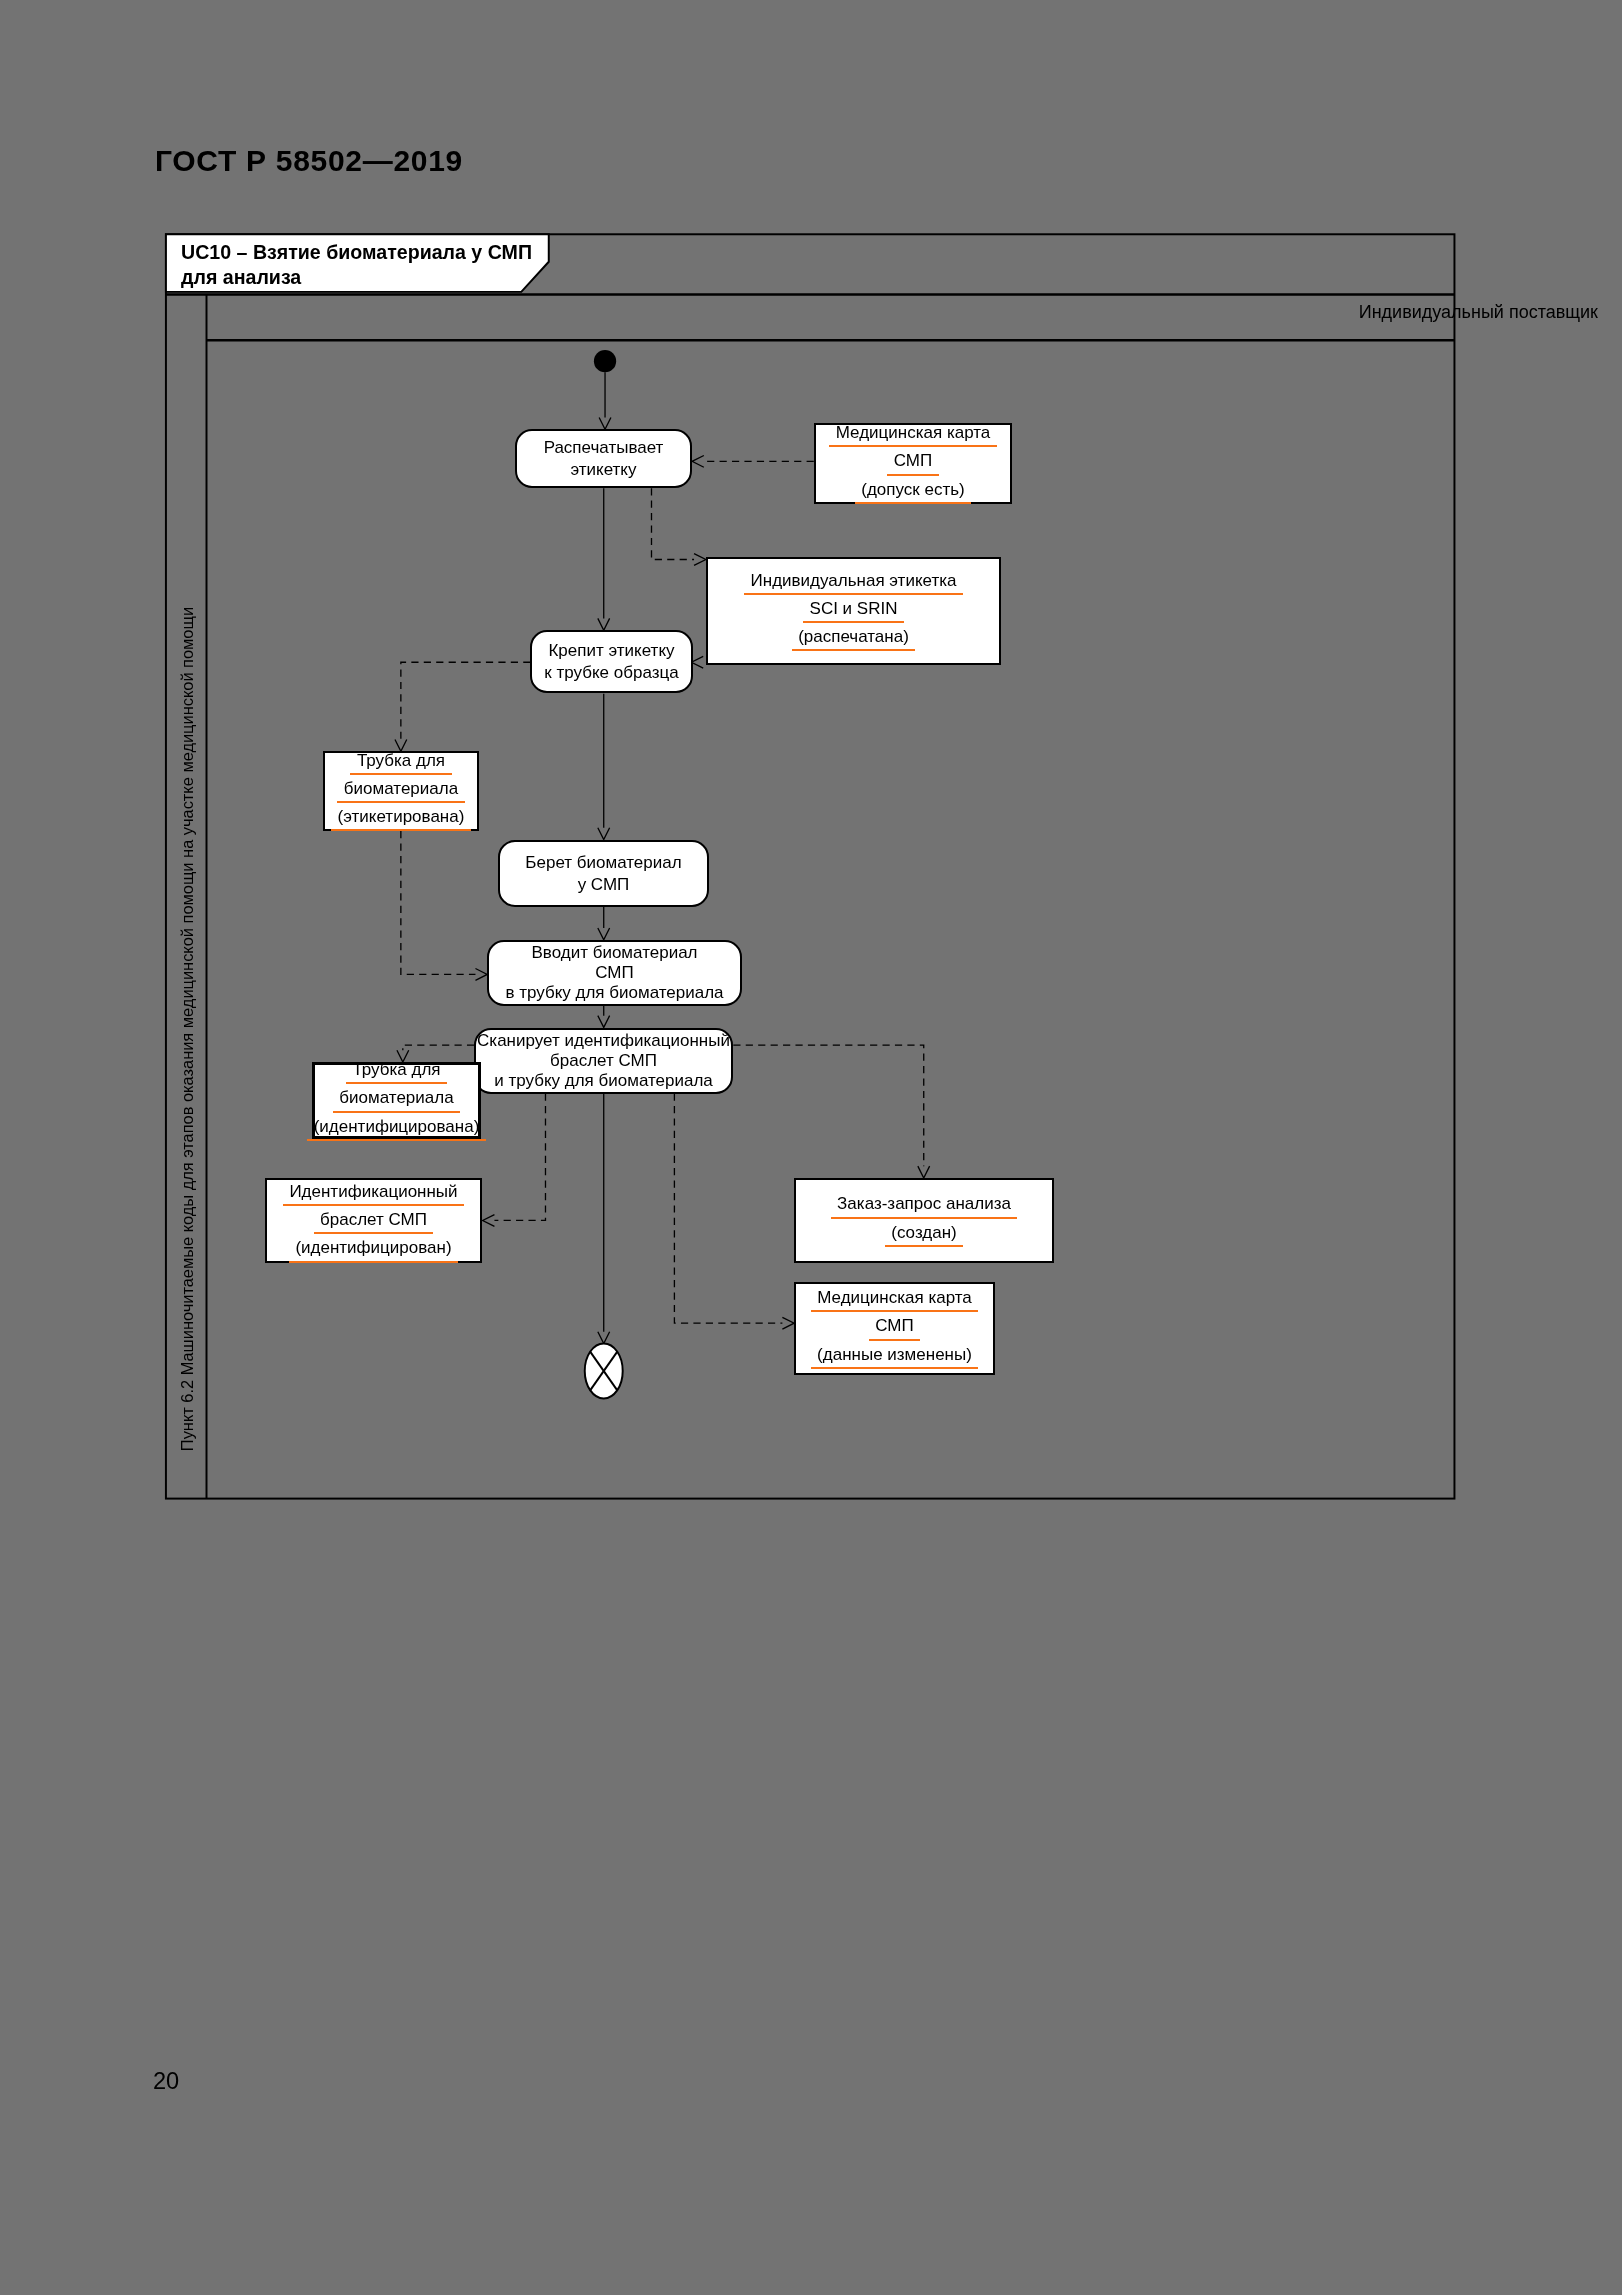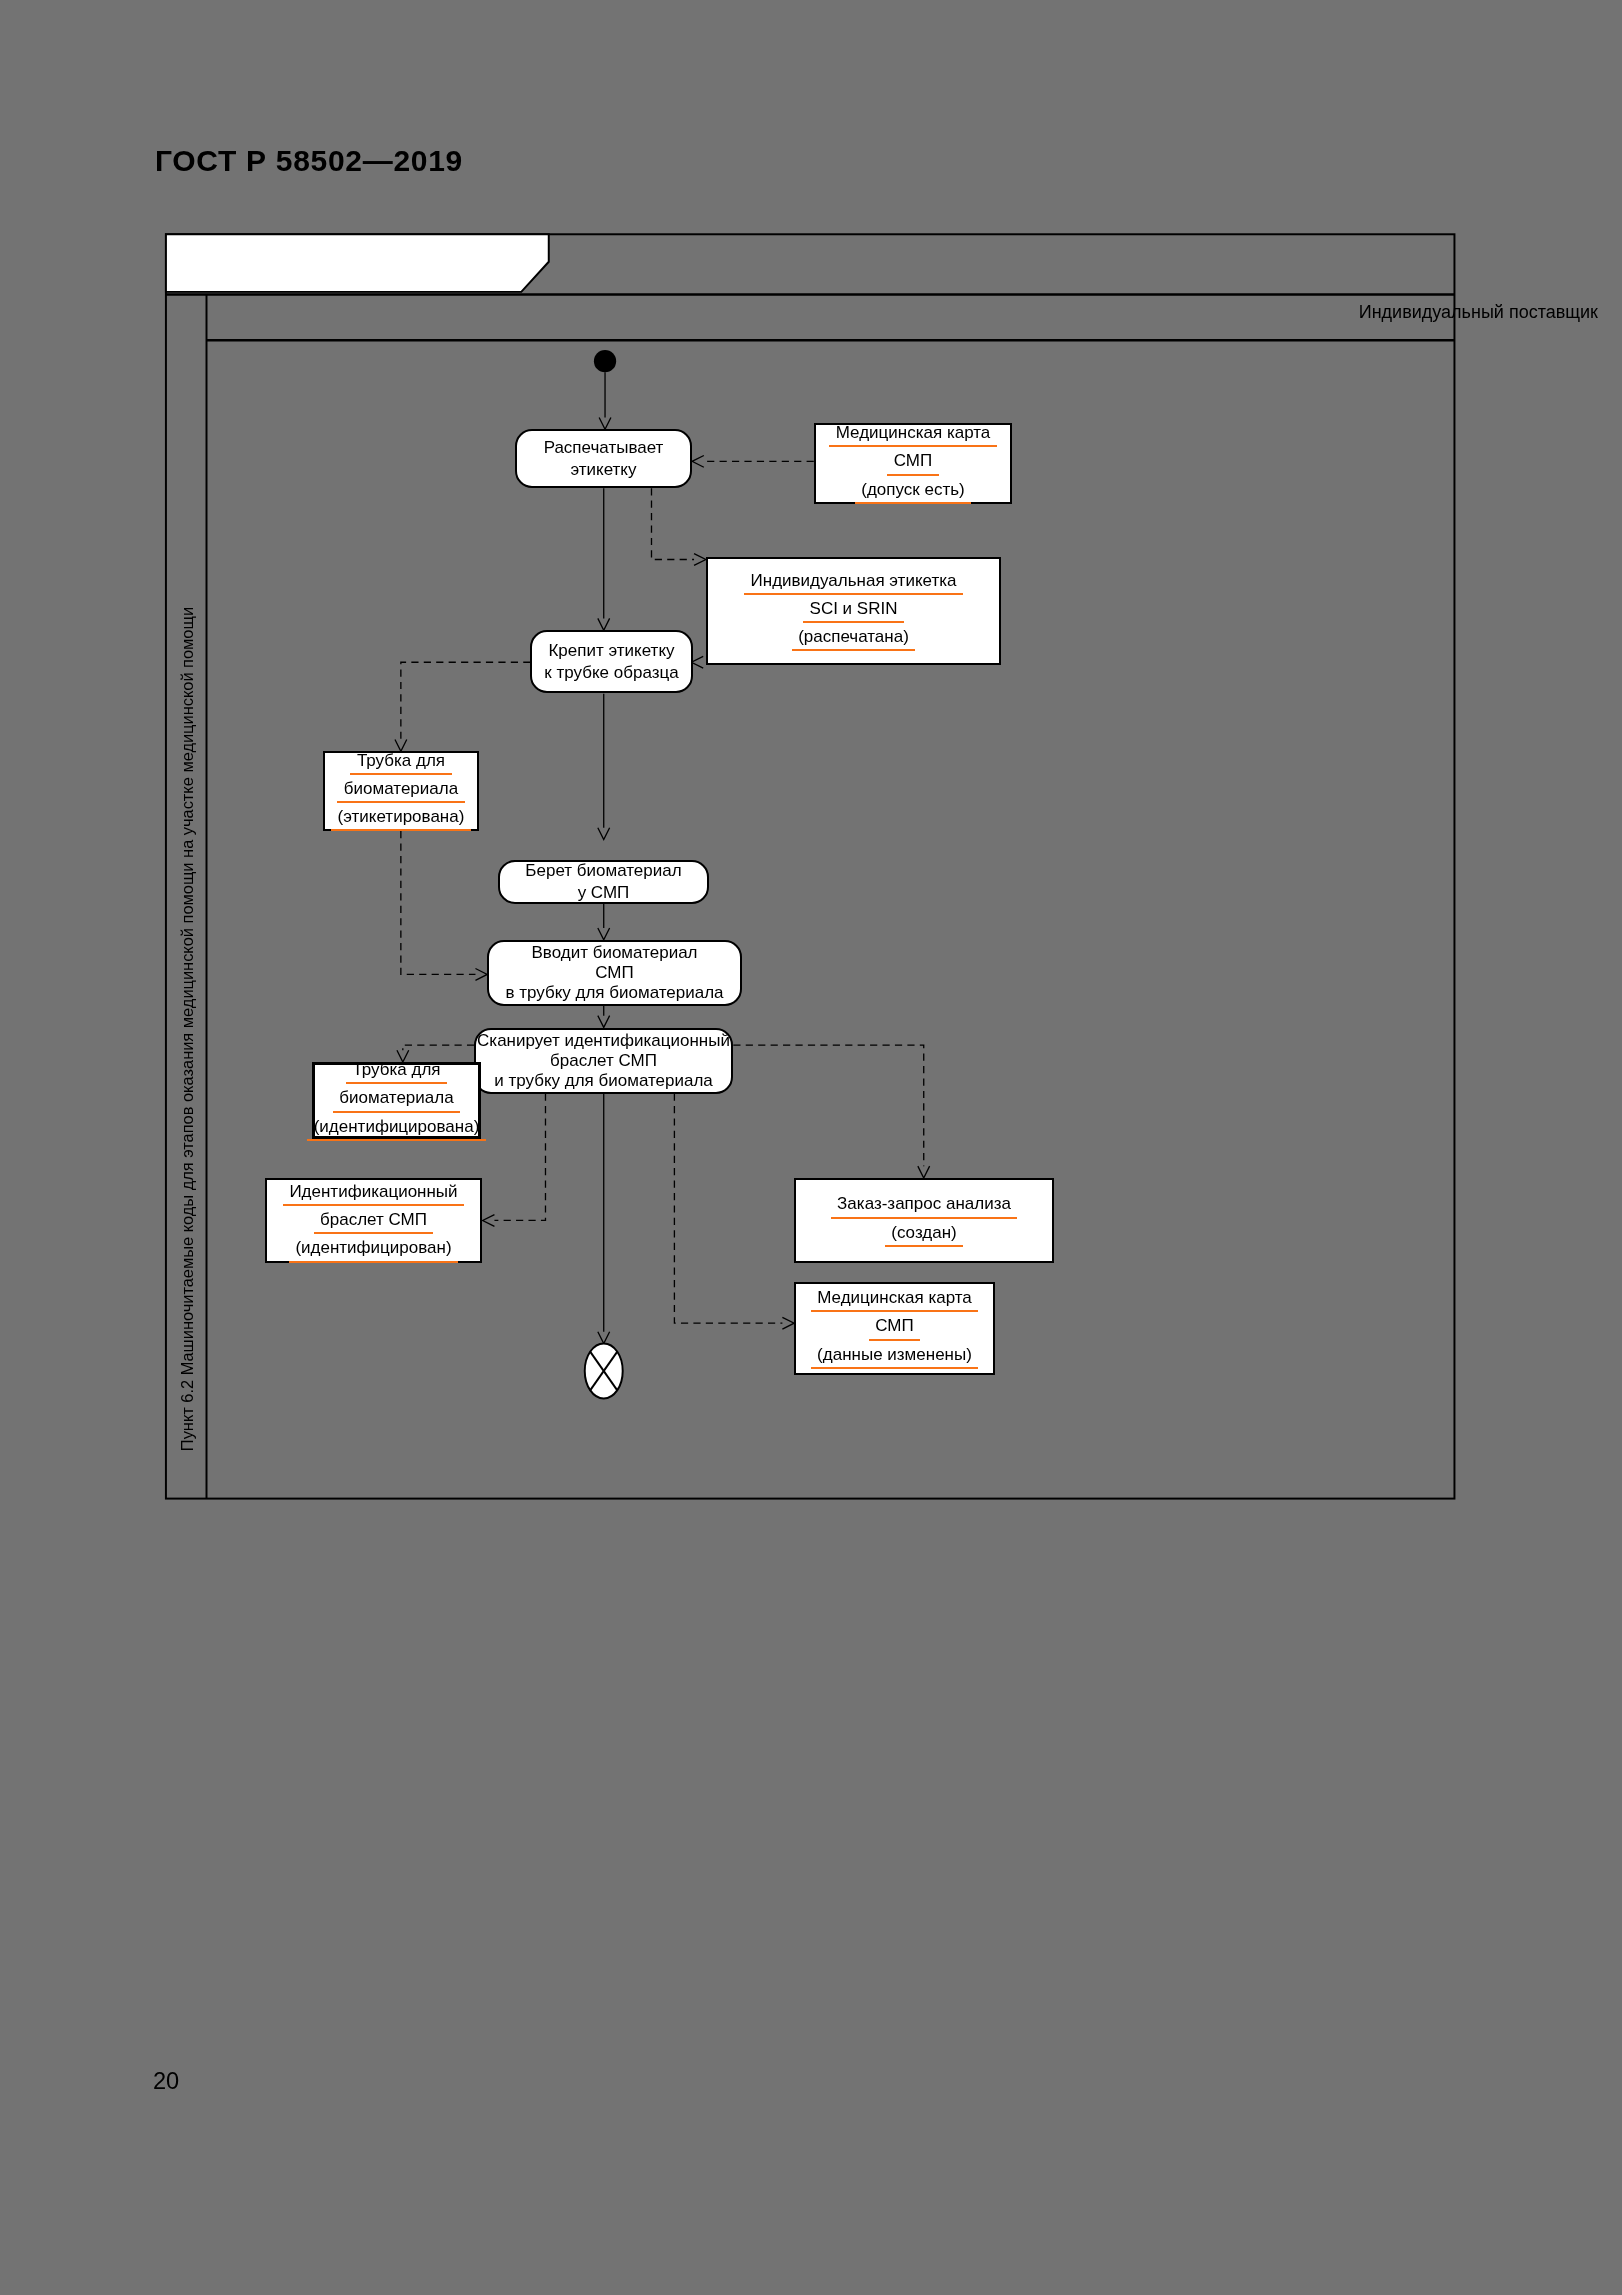--- a/index.html
+++ b/index.html
@@ -168,38 +168,42 @@
       </g>
     </g>
 
     <g>
       <ellipse cx="922" cy="2095" rx="29" ry="42" fill="#fff" stroke="#000" stroke-width="3"></ellipse>
       <line x1="901" y1="2065" x2="943" y2="2125" stroke="#000" stroke-width="3"></line>
       <line x1="943" y1="2065" x2="901" y2="2125" stroke="#000" stroke-width="3"></line>
     </g>
   </svg>
 
+  <div class="tab-title">
+    <span>UC10 – Взятие биоматериала у СМП</span><br>
+    <span>для анализа</span>
+  </div>
 
   <div class="swimlane-label">Индивидуальный поставщик</div>
 
   <div class="side-label-col">
     <span>Пункт 6.2 Машиночитаемые коды для этапов оказания медицинской помощи на участке медицинской помощи</span>
   </div>
 
   <div class="node activity" style="left:515px; top:429px; width:177px; height:59px;">
     <span>Распечатывает</span>
     <span>этикетку</span>
   </div>
 
   <div class="node activity" style="left:530px; top:630px; width:163px; height:63px;">
     <span>Крепит этикетку</span>
     <span>к трубке образца</span>
   </div>
 
-  <div class="node activity" style="left:498px; top:840px; width:211px; height:44px;margin-top:20px;">
+  <div class="node activity" style="left:498px; top:840px; width:211px; height:67px;">
     <span>Берет биоматериал</span>
     <span>у СМП</span>
   </div>
 
   <div class="node activity" style="left:487px; top:940px; width:255px; height:66px; line-height:20px;">
     <span>Вводит биоматериал</span>
     <span>СМП</span>
     <span>в трубку для биоматериала</span>
   </div>
 

